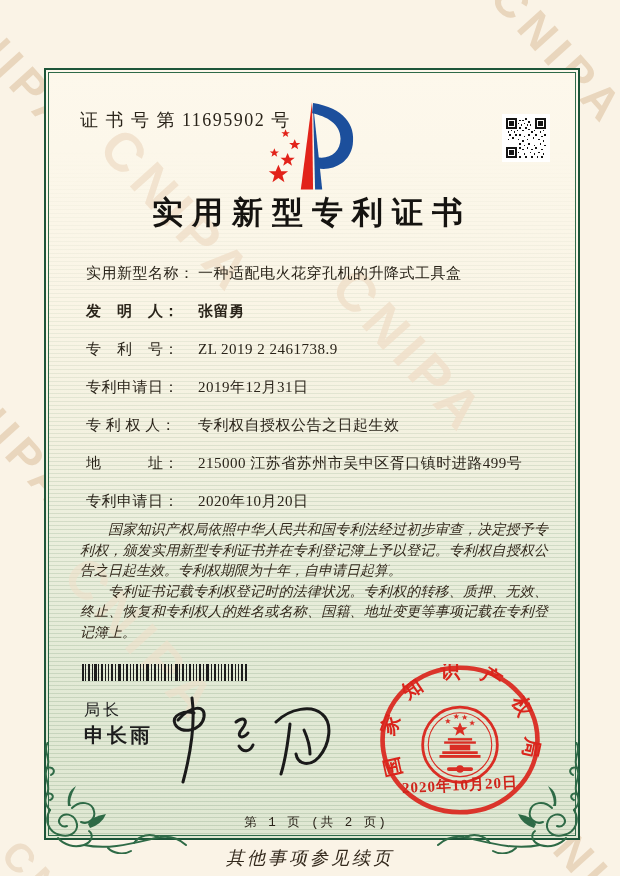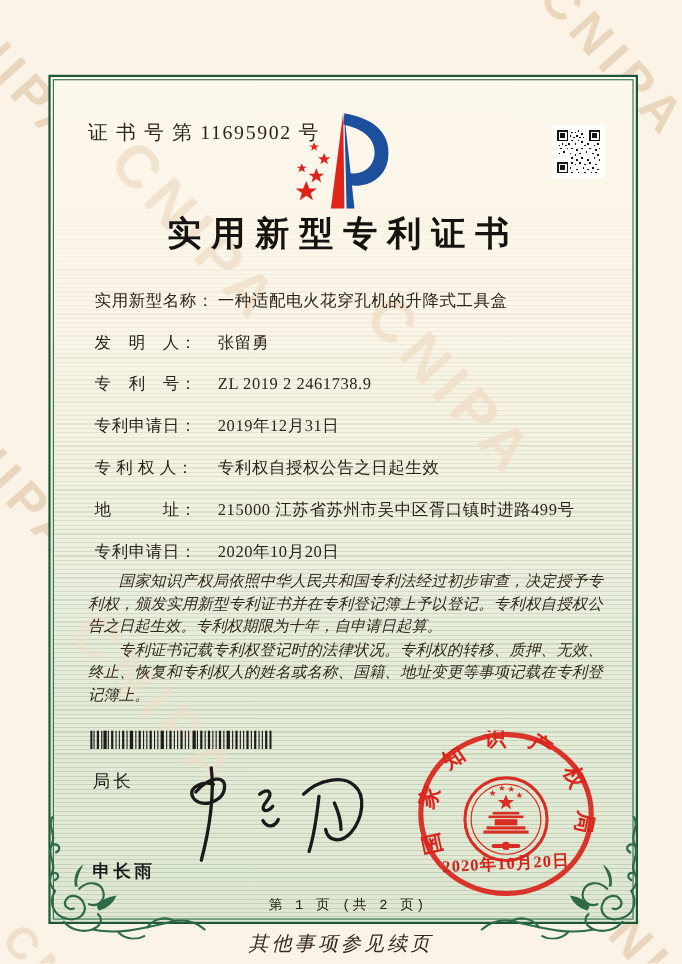--- a/index.html
+++ b/index.html
@@ -49,21 +49,21 @@
   
   .body-text{position:absolute;left:34px;top:450px;width:468px;font-size:14px;
              line-height:20.5px;color:#33291c;text-align:justify;font-style:italic;}
   .body-text p{margin:0;text-indent:2em;}
 
   
   .barcode{position:absolute;left:36px;top:594px;width:165px;height:17px;}
   .barcode rect{fill:#1c1c1c;height:17px;}
   .signer-title{position:absolute;left:38px;top:630px;font-size:16px;font-weight:normal;
                 color:#1d1d1d;font-family:"Liberation Sans","DejaVu Sans",sans-serif;letter-spacing:3px;}
-  .signer-name{position:absolute;left:38px;top:712px;font-size:16px;font-weight:bold;
+  .signer-name{position:absolute;left:38px;top:652px;font-size:20px;font-weight:bold;
                color:#1d1d1d;font-family:Liberation Mono, monospace;letter-spacing:3px;}
   .signature{position:absolute;left:92px;top:620px;width:215px;height:105px;}
 
   .seal{position:absolute;left:330px;top:594px;width:168px;height:152px;z-index:4;}
   .seal svg{position:absolute;inset:0;width:100%;height:100%;}
   .seal-date{position:absolute;left:0;top:112px;width:100%;text-align:center;
              font-size:15px;font-weight:bold;color:#cf241b;letter-spacing:1px;
              transform:rotate(-3deg);}
 
   .page-ind{position:absolute;left:4px;top:744px;width:100%;text-align:center;
@@ -190,21 +190,21 @@
             <rect x="25" y="27"></rect>
         </svg>
       </div>
 
       <div class="title">实用新型专利证书</div>
 
       <div class="fields">
         <div class="frow" style="top:0;">
           <span class="flabel">实用新型名称：</span><span class="fvalue">一种适配电火花穿孔机的升降式工具盒</span>
         </div>
-        <div class="frow" style="top:38px;">
+        <div class="frow" style="top:38px;font-weight:bold;">
           <span class="flabel">发　明　人：</span><span class="fvalue">张留勇</span>
         </div>
         <div class="frow" style="top:76px;">
           <span class="flabel">专　利　号：</span><span class="fvalue">ZL 2019 2 2461738.9</span>
         </div>
         <div class="frow" style="top:114px;">
           <span class="flabel">专利申请日：</span><span class="fvalue">2019年12月31日</span>
         </div>
         <div class="frow" style="top:152px;">
           <span class="flabel">专 利 权 人：</span><span class="fvalue">专利权自授权公告之日起生效</span>

